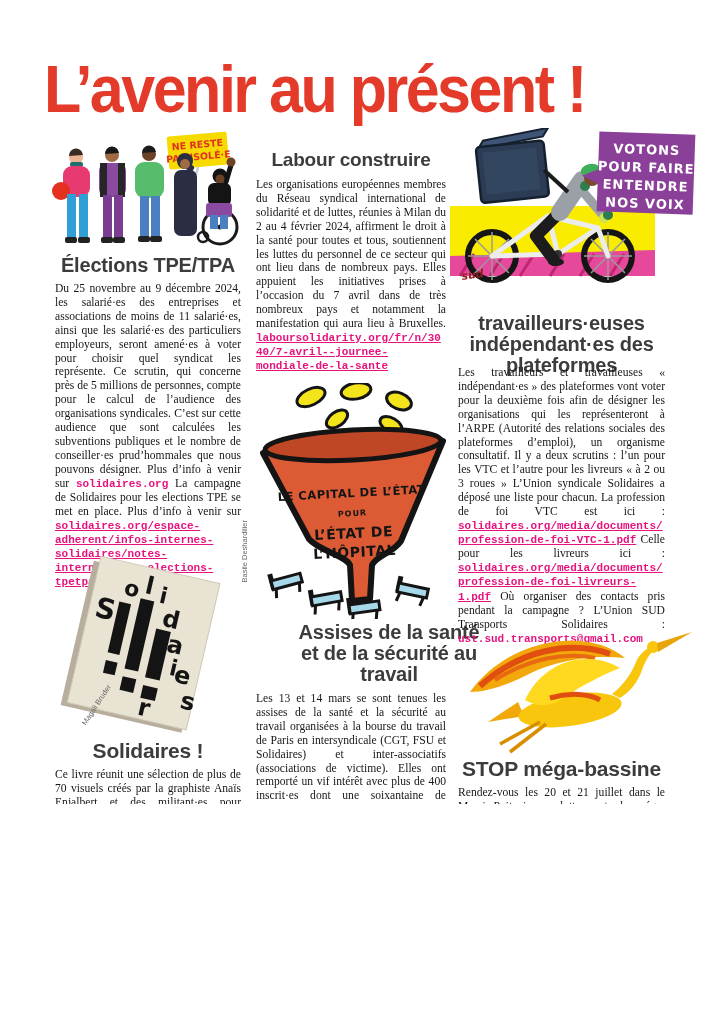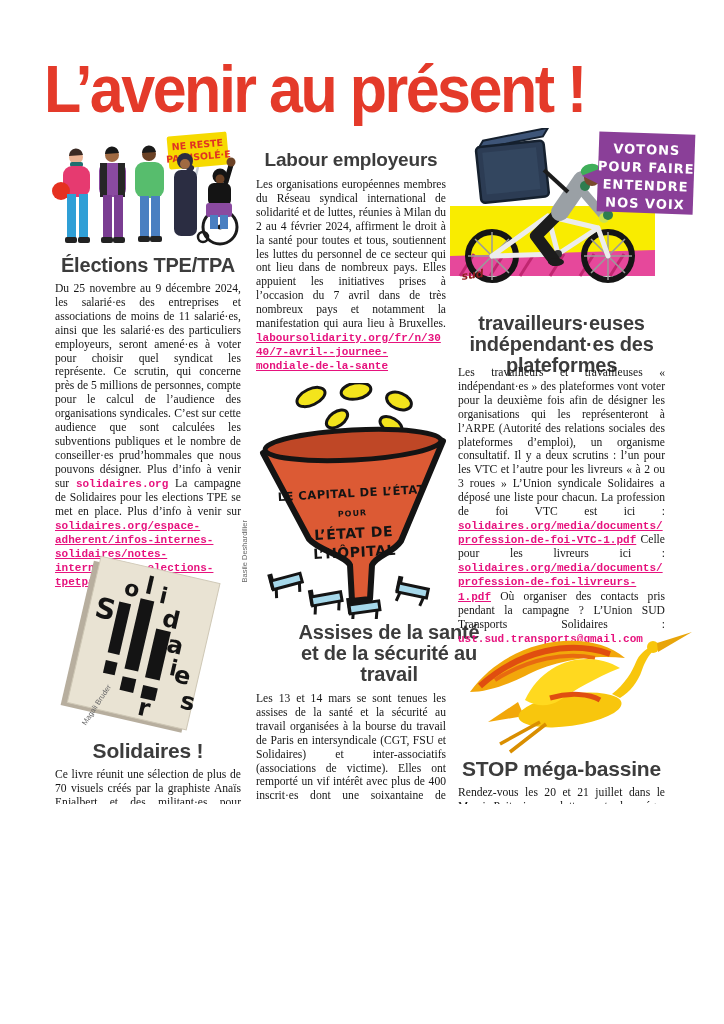--- a/index.html
+++ b/index.html
@@ -141,21 +141,21 @@
       <text x="138" y="156" font-size="24" font-weight="bold" fill="#141414">s</text>
     </g>
   </svg>
   <span class="credit-tilt" style="left:80px;top:722px;">Magali Bruder</span>
 
   <h2 class="heading col-left" style="top:740px;font-size:21px;">Solidaires !</h2>
 
   <p class="body-text col-left" style="top:768px;"><span>Ce livre réunit une sélection de plus de 70 visuels créés par la graphiste Anaïs Enjalbert et des militant·es pour l’Union syndicale Solidaires. Cet ouvrage est une archive sélective de visuels dont les slogans accompagnent des valeurs et des pratiques émancipatrices allant du féminisme à l’antiracisme, de l’internationalisme à l’anti fascisme, de la lutte contre les lgbtphobies à celle contre le validisme. Ils soutiennent la lutte contre le capitalisme et pour les services publics.</span><br>
     <a class="plink">lamousseeditions.fr/product/solidaires</a></p>
 
-  <h2 class="heading col-mid" style="top:150px;font-size:19px;">Labour employeurs</h2>
+  <h2 class="heading col-mid" style="top:150px;font-size:19px;">Labour construire</h2>
 
   <p class="body-text col-mid" style="top:178px;"><span>Les organisations européennes membres du Réseau syndical international de solidarité et de luttes, réunies à Milan du 2 au 4 février 2024, affirment le droit à la santé pour toutes et tous, soutiennent les luttes du personnel de ce secteur qui ont lieu dans de nombreux pays. Elles appuient les initiatives prises à l’occasion du 7 avril dans de très nombreux pays et notamment la manifestation qui aura lieu à Bruxelles. </span><a class="plink">laboursolidarity.org/fr/n/3040/7-avril--journee-mondiale-de-la-sante</a></p>
 
   <svg class="illus" style="left:253px;top:383px;" width="196" height="236" viewBox="0 0 196 236">
     <g fill="#f3e41c" stroke="#141414" stroke-width="3">
       <ellipse cx="58" cy="14" rx="15" ry="8" transform="rotate(-25 58 14)"></ellipse>
       <ellipse cx="103" cy="8" rx="15" ry="8" transform="rotate(-10 103 8)"></ellipse>
       <ellipse cx="146" cy="18" rx="13" ry="8" transform="rotate(22 146 18)"></ellipse>
       <ellipse cx="84" cy="36" rx="12" ry="7" transform="rotate(-35 84 36)"></ellipse>
       <ellipse cx="138" cy="42" rx="12" ry="7" transform="rotate(30 138 42)"></ellipse>

